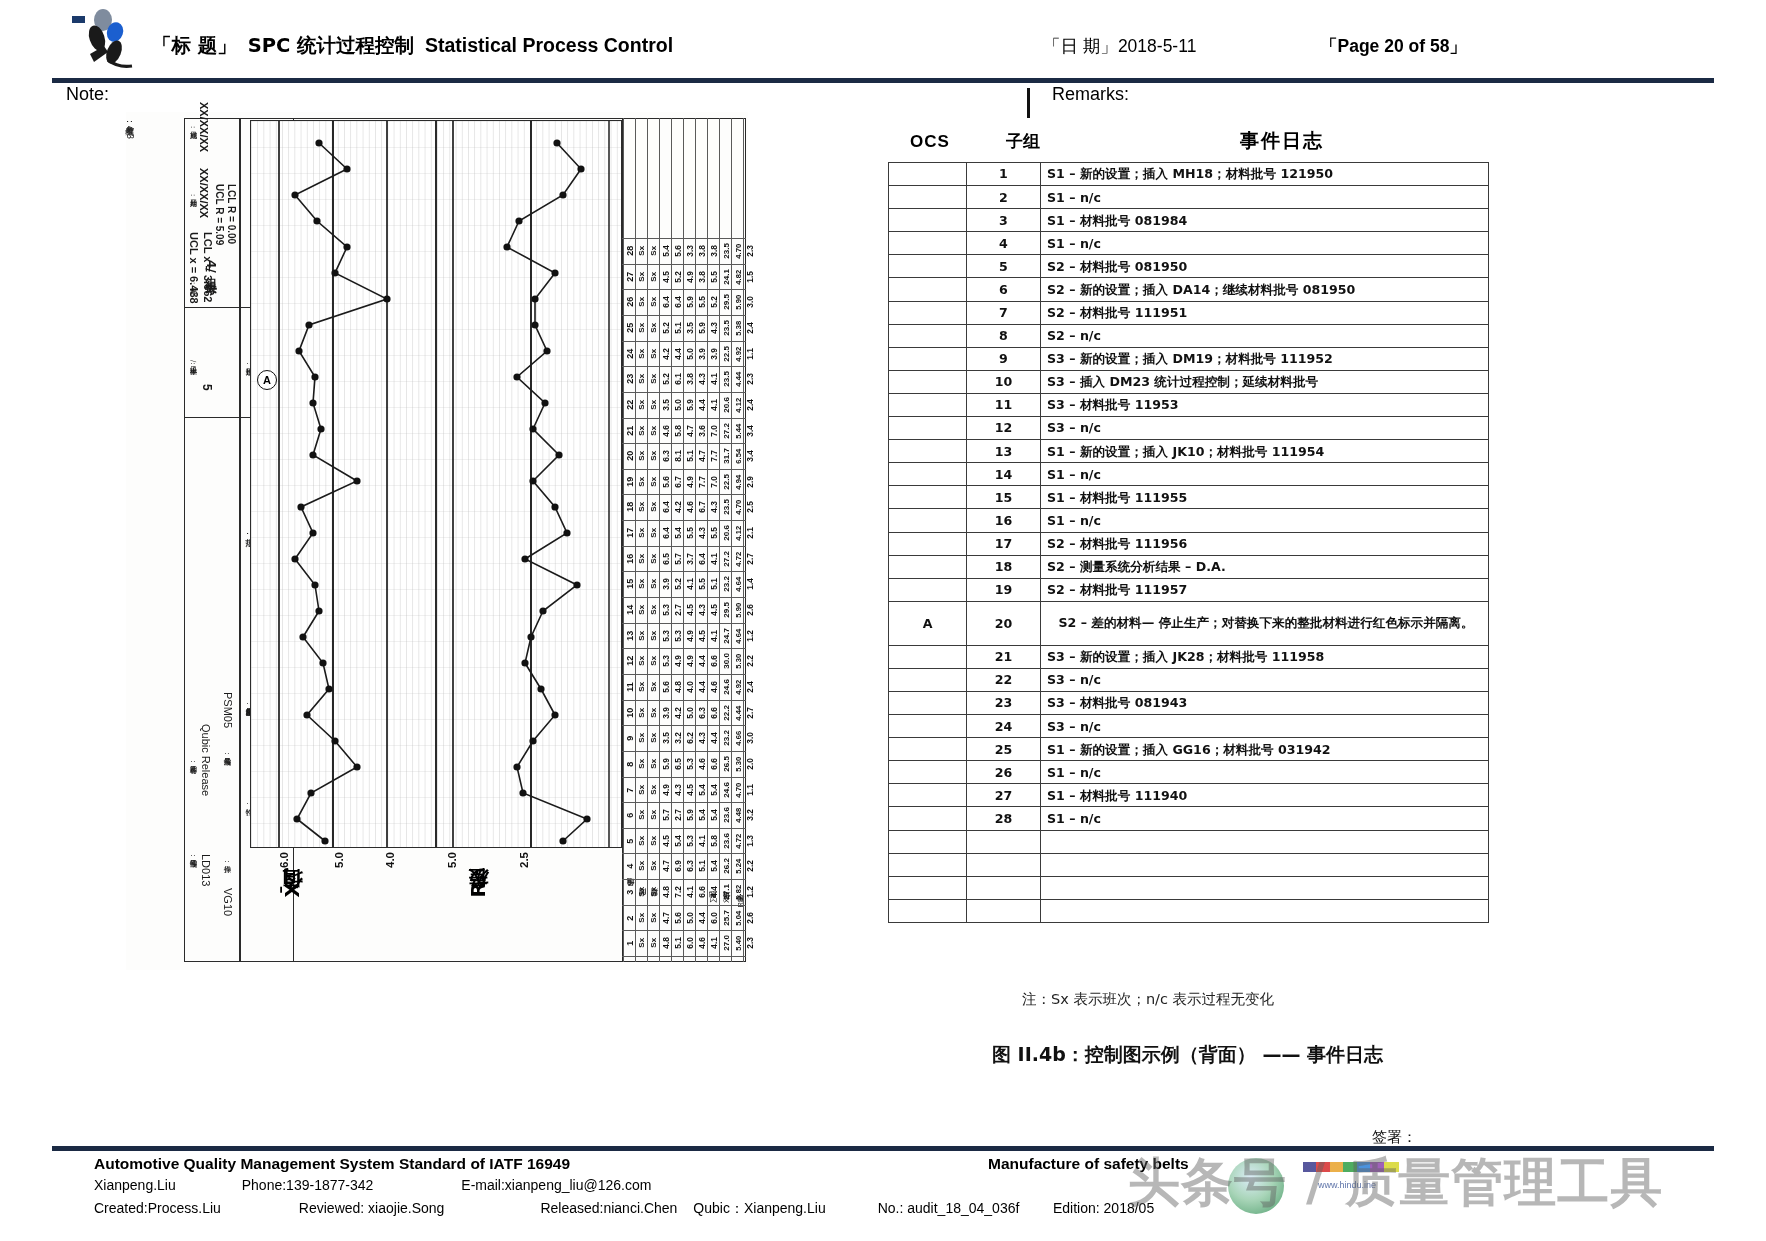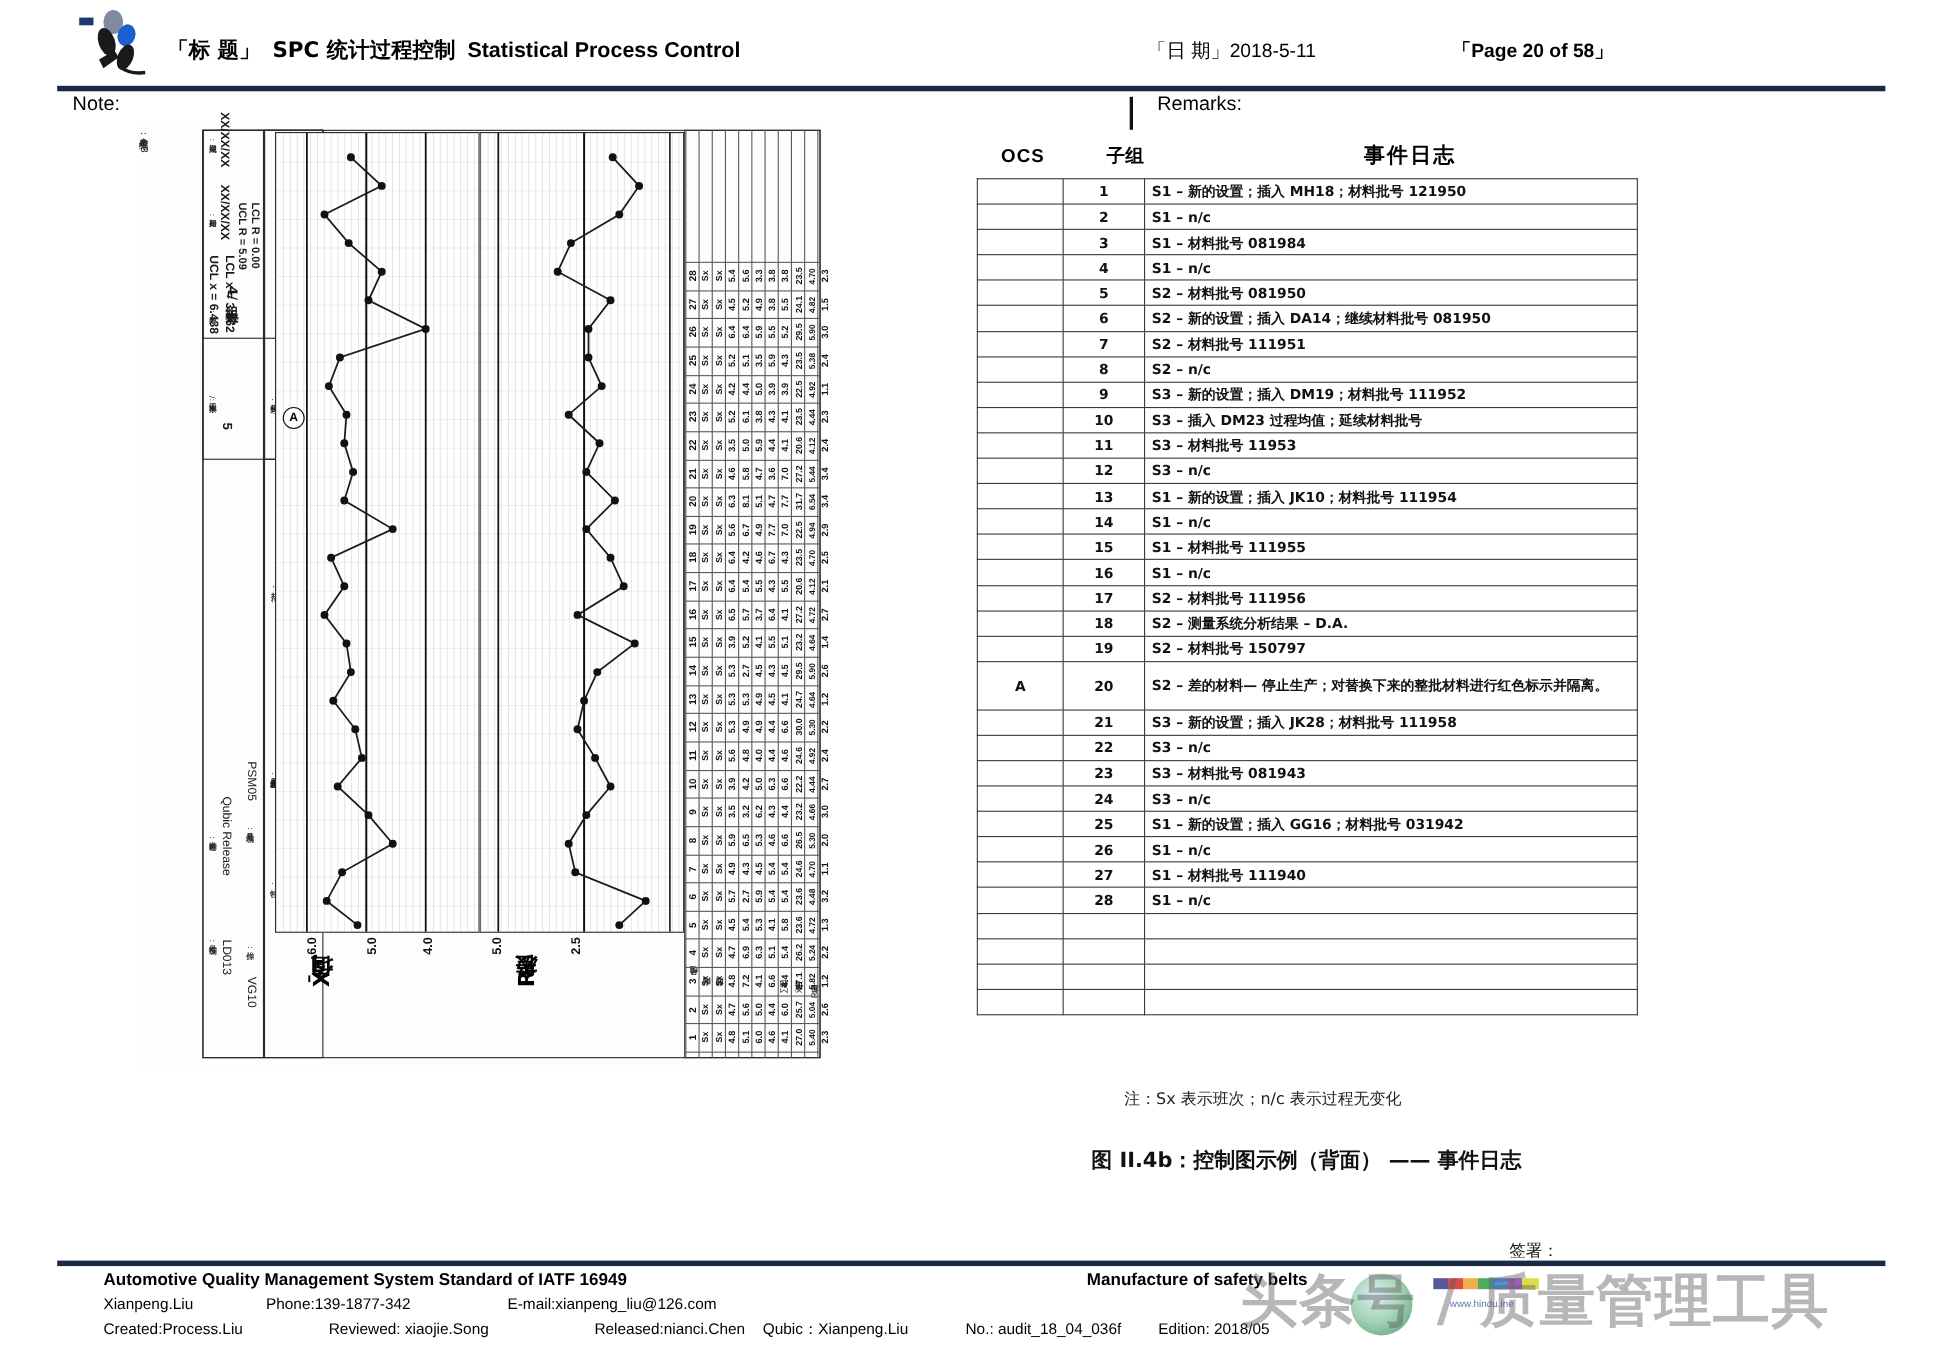--- a/index.html
+++ b/index.html
@@ -155,21 +155,21 @@
     font-weight: bold;
     font-family: "DejaVu Sans", sans-serif;
     color: #111;
     line-height: 1.05;
     vertical-align: middle;
   }
   #log-table td.c-ocs { width: 78px; text-align: center; }
   #log-table td.c-sub { width: 74px; text-align: center; }
   #log-table td.c-evt { width: 448px; text-align: left; padding-left: 6px; }
   #log-table tr.tall td { height: 44px; }
-  .evt-two-line { line-height: 1.25; display: block; }
+  .evt-two-line { line-height: 1.25; display: block; text-align: center; }
 
   #log-note {
     position: absolute; left: 1022px; top: 990px;
     font-family: "DejaVu Sans", sans-serif;
     font-size: 14.5px;
     color: #222;
     white-space: nowrap;
   }
   #log-caption {
     position: absolute; left: 992px; top: 1042px;
@@ -852,21 +852,21 @@
           <td class="c-evt">S2 – n/c</td>
         </tr>
         <tr>
           <td class="c-ocs"></td>
           <td class="c-sub">9</td>
           <td class="c-evt">S3 – 新的设置；插入 DM19；材料批号 111952</td>
         </tr>
         <tr>
           <td class="c-ocs"></td>
           <td class="c-sub">10</td>
-          <td class="c-evt">S3 – 插入 DM23 过程均值；延续材料批号</td>
+          <td class="c-evt">S3 – 插入 DM23 统计过程控制；延续材料批号</td>
         </tr>
         <tr>
           <td class="c-ocs"></td>
           <td class="c-sub">11</td>
           <td class="c-evt">S3 – 材料批号 11953</td>
         </tr>
         <tr>
           <td class="c-ocs"></td>
           <td class="c-sub">12</td>
           <td class="c-evt">S3 – n/c</td>
@@ -897,21 +897,21 @@
           <td class="c-evt">S2 – 材料批号 111956</td>
         </tr>
         <tr>
           <td class="c-ocs"></td>
           <td class="c-sub">18</td>
           <td class="c-evt">S2 – 测量系统分析结果 – D.A.</td>
         </tr>
         <tr>
           <td class="c-ocs"></td>
           <td class="c-sub">19</td>
-          <td class="c-evt">S2 – 材料批号 150797</td>
+          <td class="c-evt">S2 – 材料批号 111957</td>
         </tr>
         <tr class="tall">
           <td class="c-ocs">A</td>
           <td class="c-sub">20</td>
           <td class="c-evt">
             <span class="evt-two-line">S2 – 差的材料— 停止生产；对替换下来的整批材料进行红色标示并隔离。</span>
           </td>
         </tr>
         <tr>
           <td class="c-ocs"></td>

